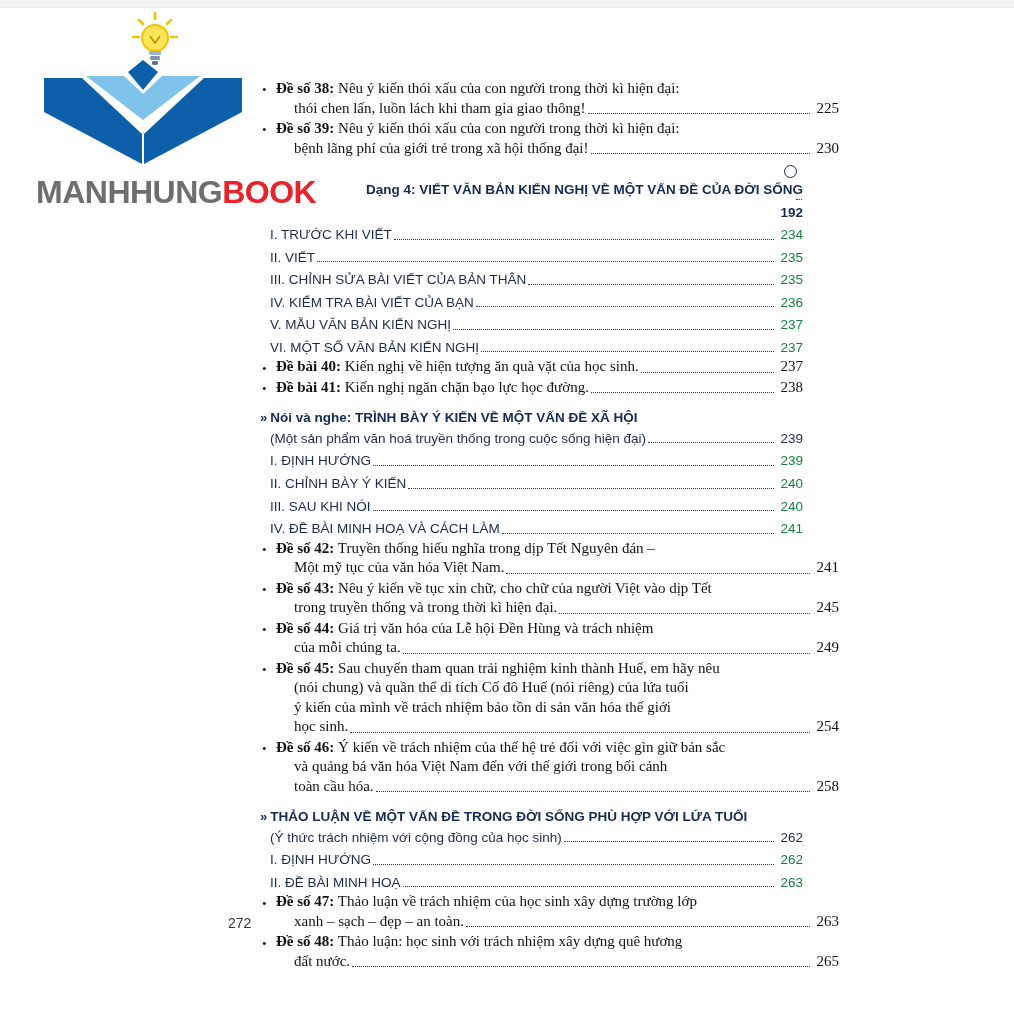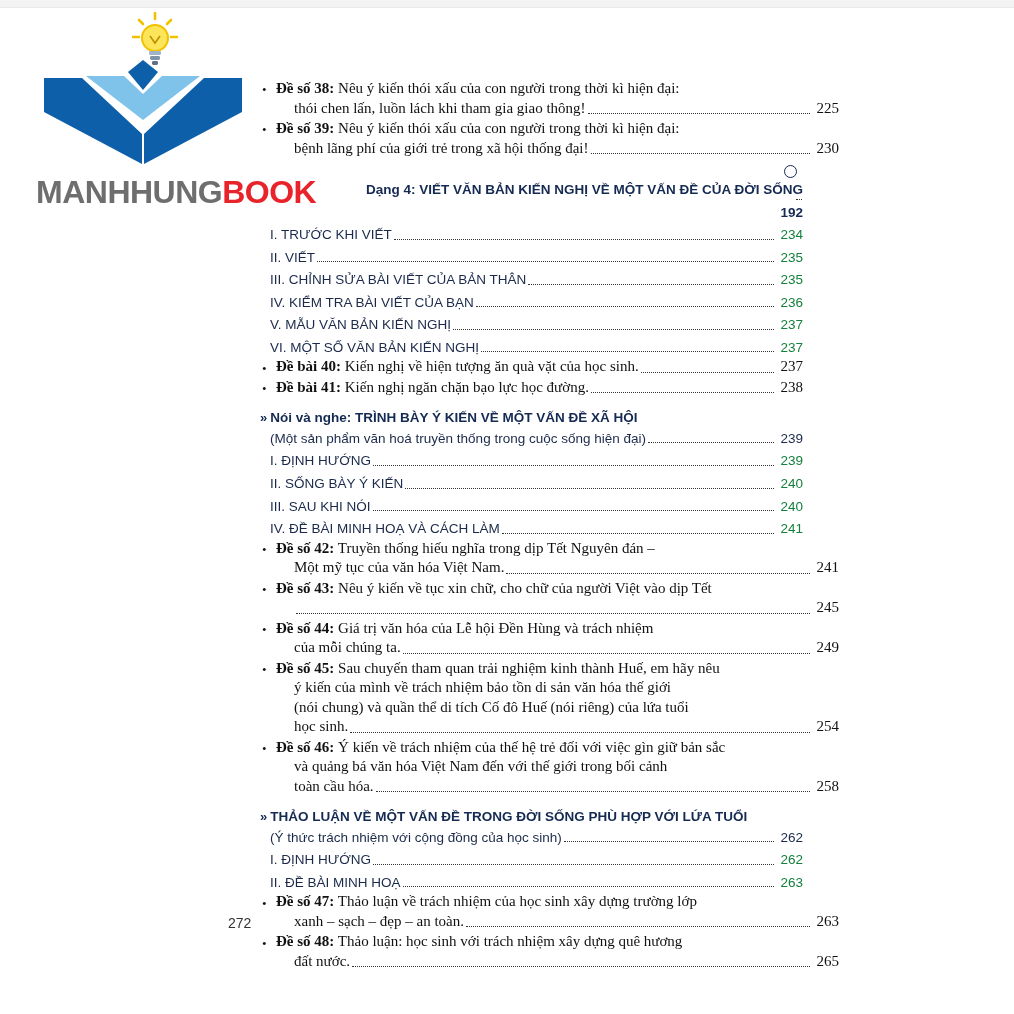--- a/index.html
+++ b/index.html
@@ -292,21 +292,21 @@
         <span class="txt">(Một sản phẩm văn hoá truyền thống trong cuộc sống hiện đại)</span>
         <span class="leader"></span>
         <span class="pg">239</span>
       </div>
       <div class="row lvl-sub">
         <span class="txt">I. ĐỊNH HƯỚNG</span>
         <span class="leader"></span>
         <span class="pg">239</span>
       </div>
       <div class="row lvl-sub">
-        <span class="txt">II. SỐNG BÀY Ý KIẾN</span>
+        <span class="txt">II. CHỈNH BÀY Ý KIẾN</span>
         <span class="leader"></span>
         <span class="pg">240</span>
       </div>
       <div class="row lvl-sub">
         <span class="txt">III. SAU KHI NÓI</span>
         <span class="leader"></span>
         <span class="pg">240</span>
       </div>
       <div class="row lvl-sub">
         <span class="txt">IV. ĐỀ BÀI MINH HOẠ VÀ CÁCH LÀM</span>
@@ -323,20 +323,21 @@
           <span class="leader"></span>
           <span class="pg">241</span>
         </div>
       </div>
       <div class="lvl-item">
         <div class="row">
           <span class="bullet">•</span>
           <span class="txt"><span class="b">Đề số 43:</span> Nêu ý kiến về tục xin chữ, cho chữ của người Việt vào dịp Tết</span>
         </div>
         <div class="row cont">
+          <span class="txt">trong truyền thống và trong thời kì hiện đại.</span>
           <span class="leader"></span>
           <span class="pg">245</span>
         </div>
       </div>
       <div class="lvl-item">
         <div class="row">
           <span class="bullet">•</span>
           <span class="txt"><span class="b">Đề số 44:</span> Giá trị văn hóa của Lễ hội Đền Hùng và trách nhiệm</span>
         </div>
         <div class="row cont">
@@ -344,24 +345,24 @@
           <span class="leader"></span>
           <span class="pg">249</span>
         </div>
       </div>
       <div class="lvl-item">
         <div class="row">
           <span class="bullet">•</span>
           <span class="txt"><span class="b">Đề số 45:</span> Sau chuyến tham quan trải nghiệm kinh thành Huế, em hãy nêu</span>
         </div>
         <div class="row cont">
+          <span class="txt">(nói chung) và quần thể di tích Cố đô Huế (nói riêng) của lứa tuổi</span>
+        </div>
+        <div class="row cont">
           <span class="txt">ý kiến của mình về trách nhiệm bảo tồn di sản văn hóa thế giới</span>
-        </div>
-        <div class="row cont">
-          <span class="txt">(nói chung) và quần thể di tích Cố đô Huế (nói riêng) của lứa tuổi</span>
         </div>
         <div class="row cont">
           <span class="txt">học sinh.</span>
           <span class="leader"></span>
           <span class="pg">254</span>
         </div>
       </div>
       <div class="lvl-item">
         <div class="row">
           <span class="bullet">•</span>

